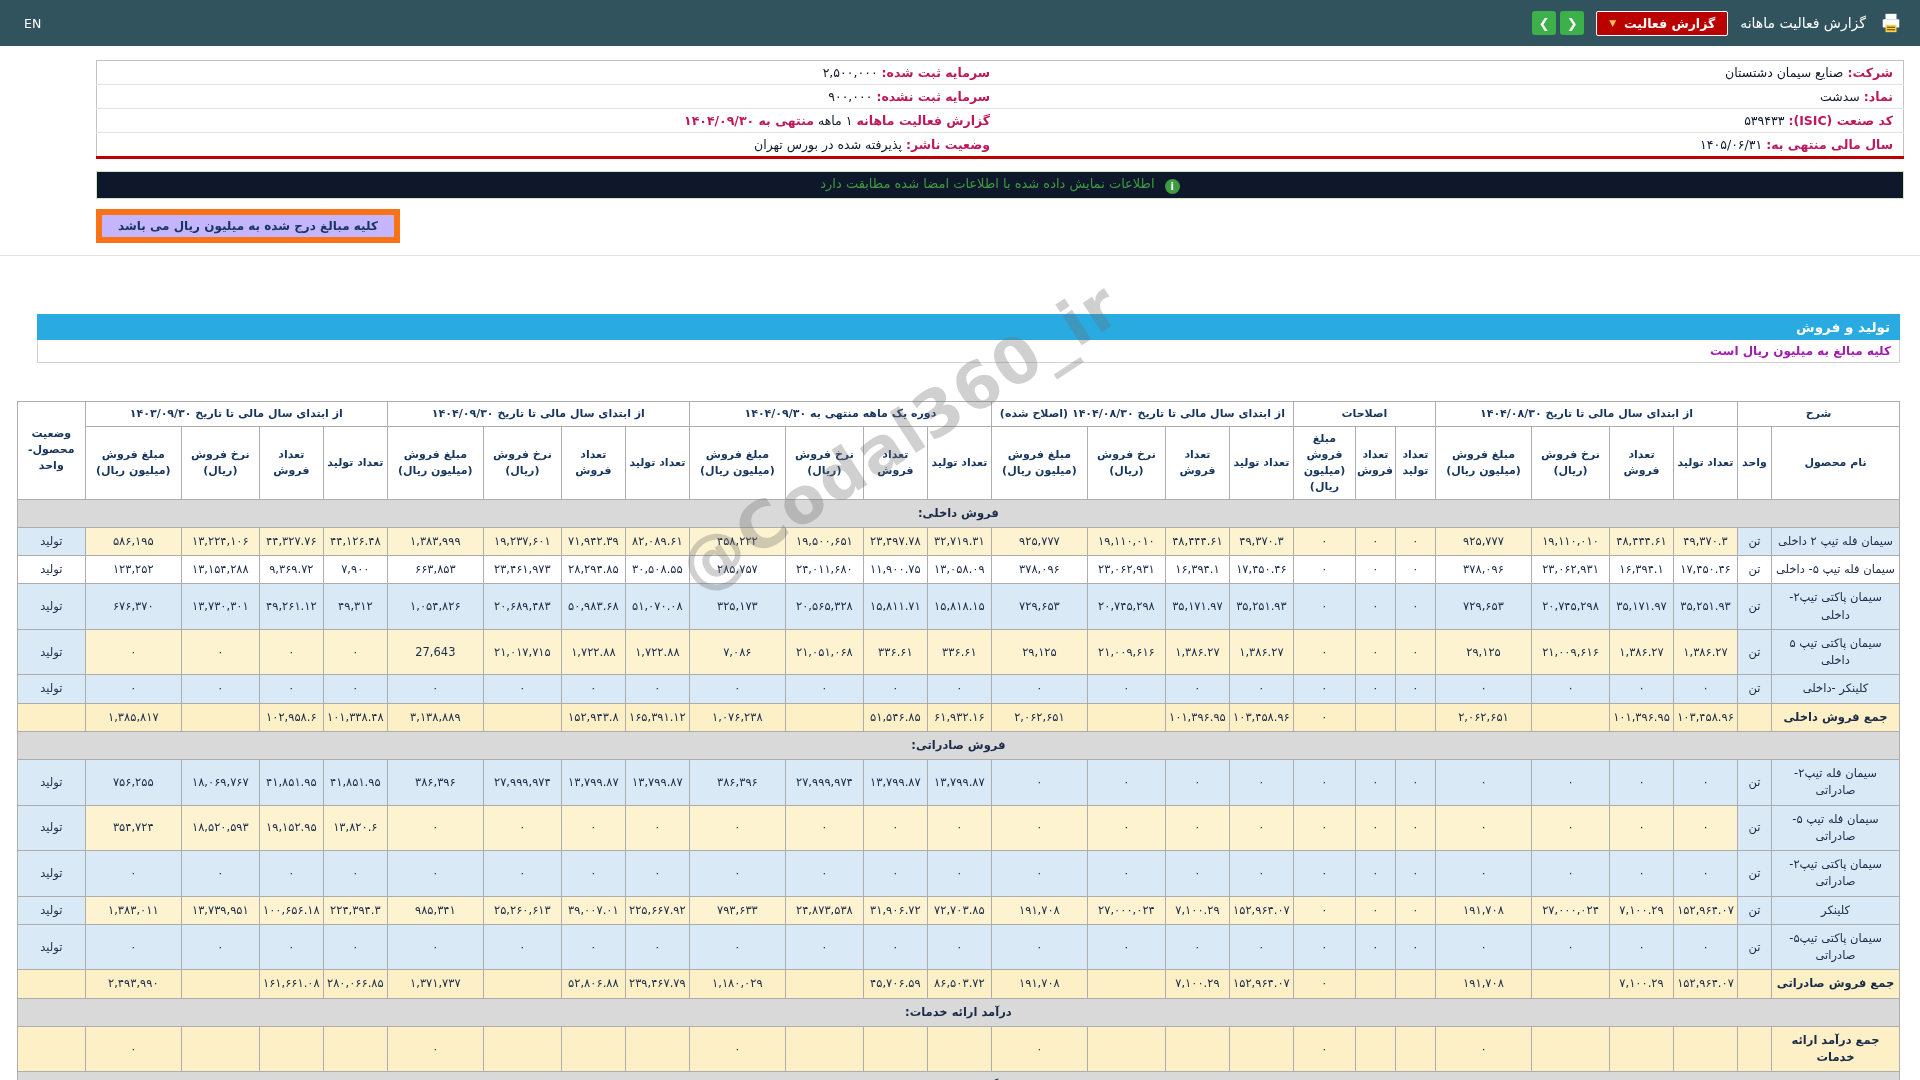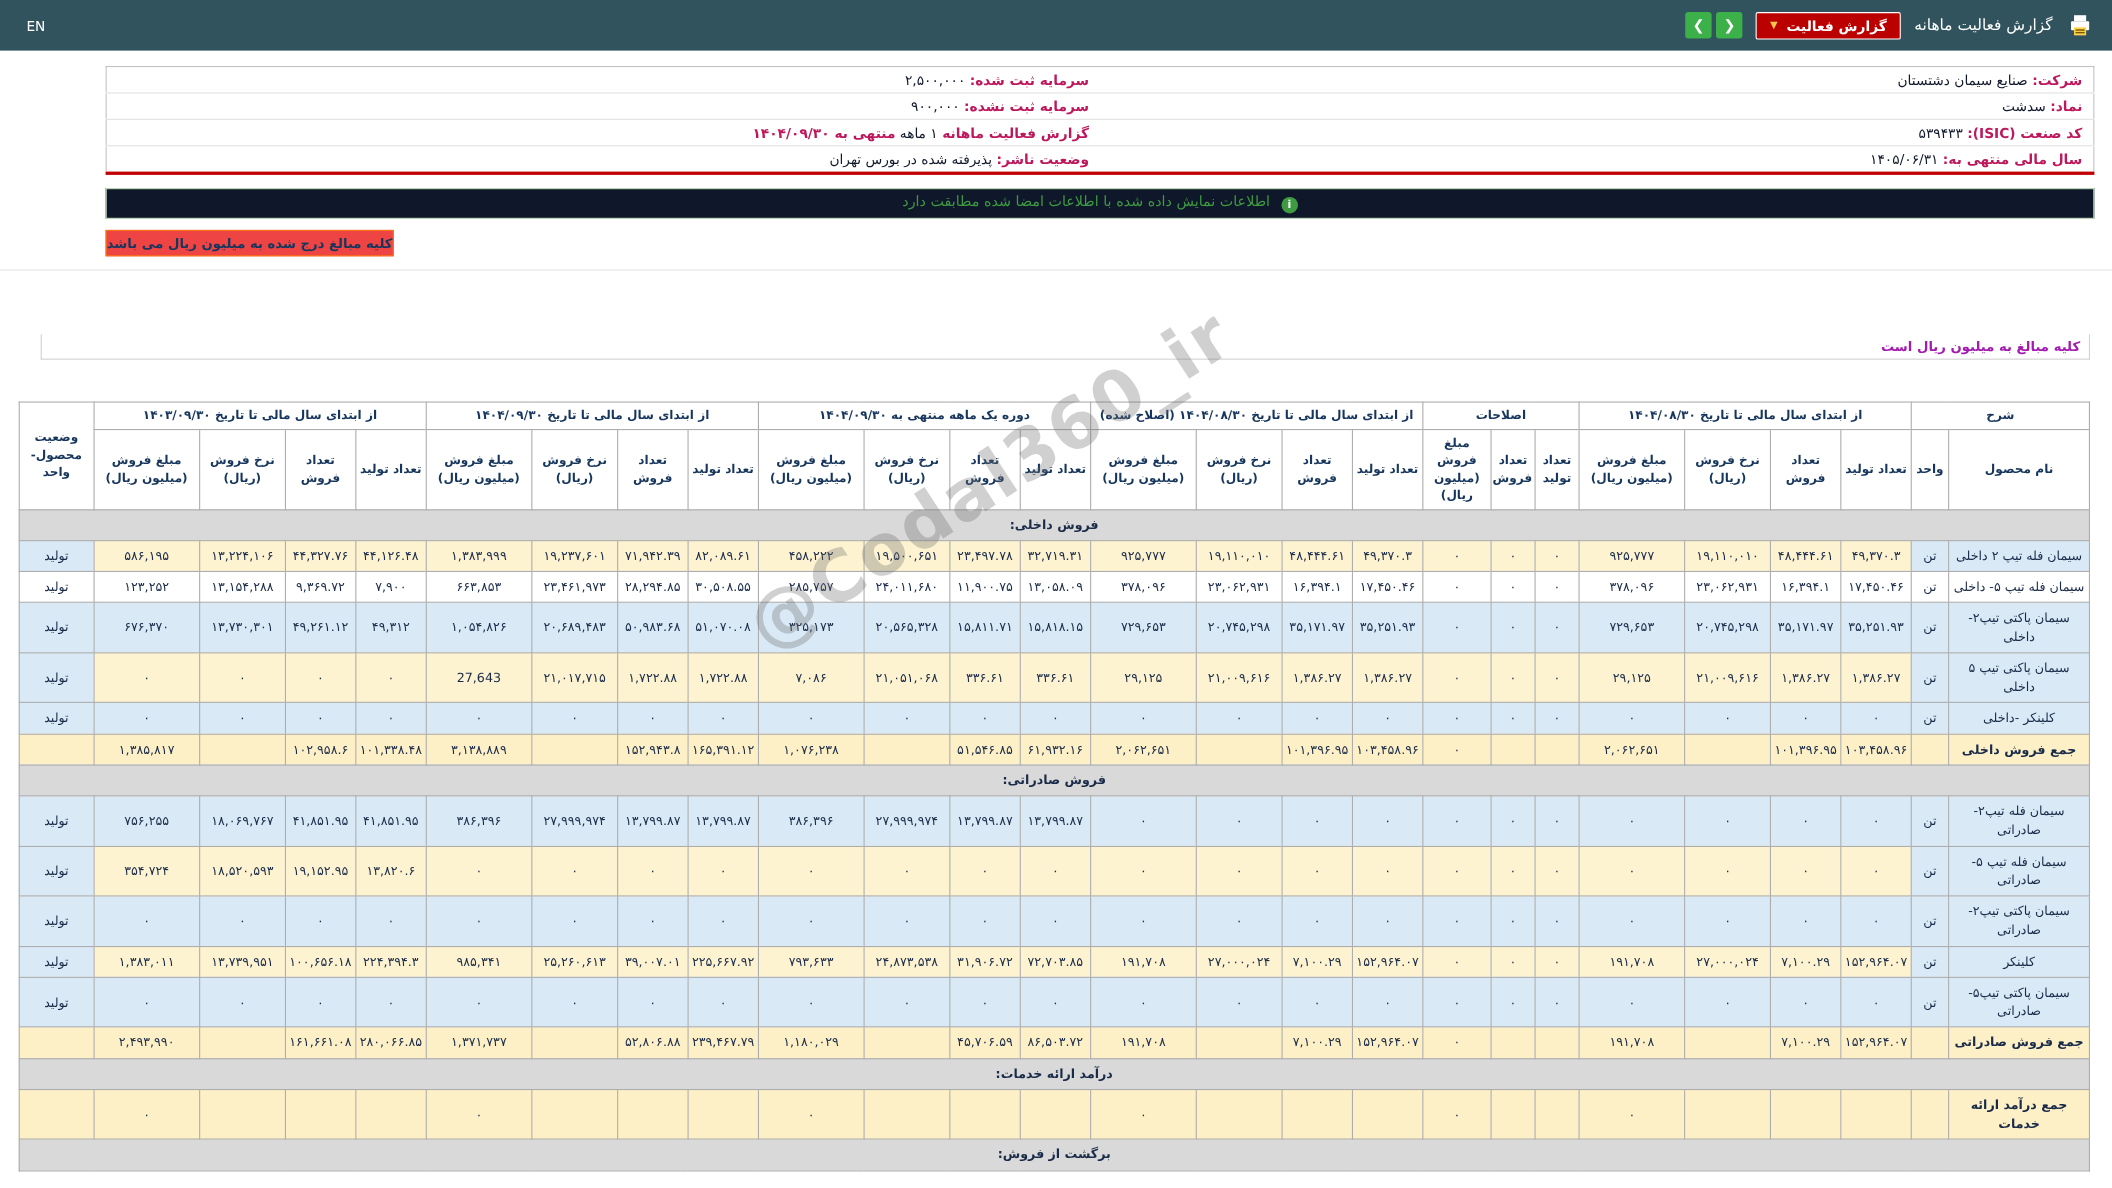--- a/index.html
+++ b/index.html
@@ -33,22 +33,22 @@
   .lbl { color: #be185d; font-weight: bold; }
   .val-orange { color: #0f172a; }
 
   .notice-bar { margin-top: 12px; background: #0f172a; border: 1px solid #cce8c2;
     text-align: center; padding: 4px 0; font-size: 13px; color: #3f9b41; }
   .info-i { display: inline-block; width: 15px; height: 15px; border-radius: 50%;
     background: #3f9b41; color: #fff; font-size: 10px; font-weight: bold;
     line-height: 15px; text-align: center; vertical-align: -2px; margin-left: 6px; }
 
   .amounts-box { margin-top: 10px; margin-right: auto; width: fit-content;
-    border: 1px solid #f97316; padding: 4px 0; font-size: 12px; font-weight: bold;
-    color: #17365d; background: #ef4444; }
+    border: 6px solid #f97316; padding: 4px 16px; font-size: 12px; font-weight: bold;
+    color: #17365d; background: #c4b5fd; }
 
   .divider { border-top: 1px solid #e3e3e3; margin-top: 12px; }
 
   
   .main { margin: 58px 20px 0 37px; }
   .blue-bar { background: #29abe2; color: #fff; font-size: 13.5px; font-weight: bold;
     padding: 5px 10px; }
   .note-row { border: 1px solid #d2d2d2; border-top: none; background: #fff;
     padding: 4px 8px; font-size: 12px; font-weight: bold; color: #a21caf; }
 
@@ -153,20 +153,21 @@
     <span class="info-i">i</span>
     <span>اطلاعات نمایش داده شده با اطلاعات امضا شده مطابقت دارد</span>
   </div>
 
   <div class="amounts-box">کلیه مبالغ درج شده به میلیون ریال می باشد</div>
 </div>
 
 <div class="divider"></div>
 
 <div class="main">
+  <div class="blue-bar">تولید و فروش</div>
   <div class="note-row">کلیه مبالغ به میلیون ریال است</div>
 
   <div class="tbl-wrap">
     <table class="sales" id="sales-table">
       <colgroup>
         <col style="width:128px">
           <col style="width:34px">
         <col style="width:64px">
           <col style="width:64px">
           <col style="width:78px">

